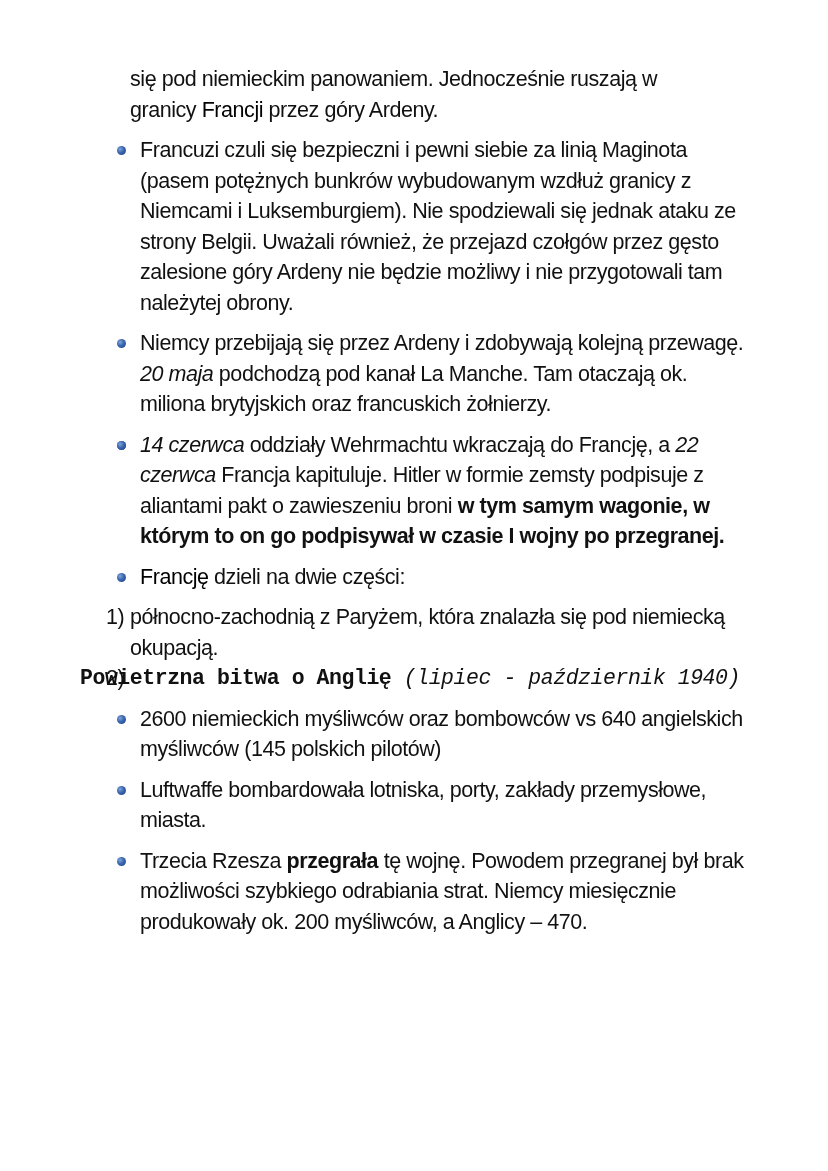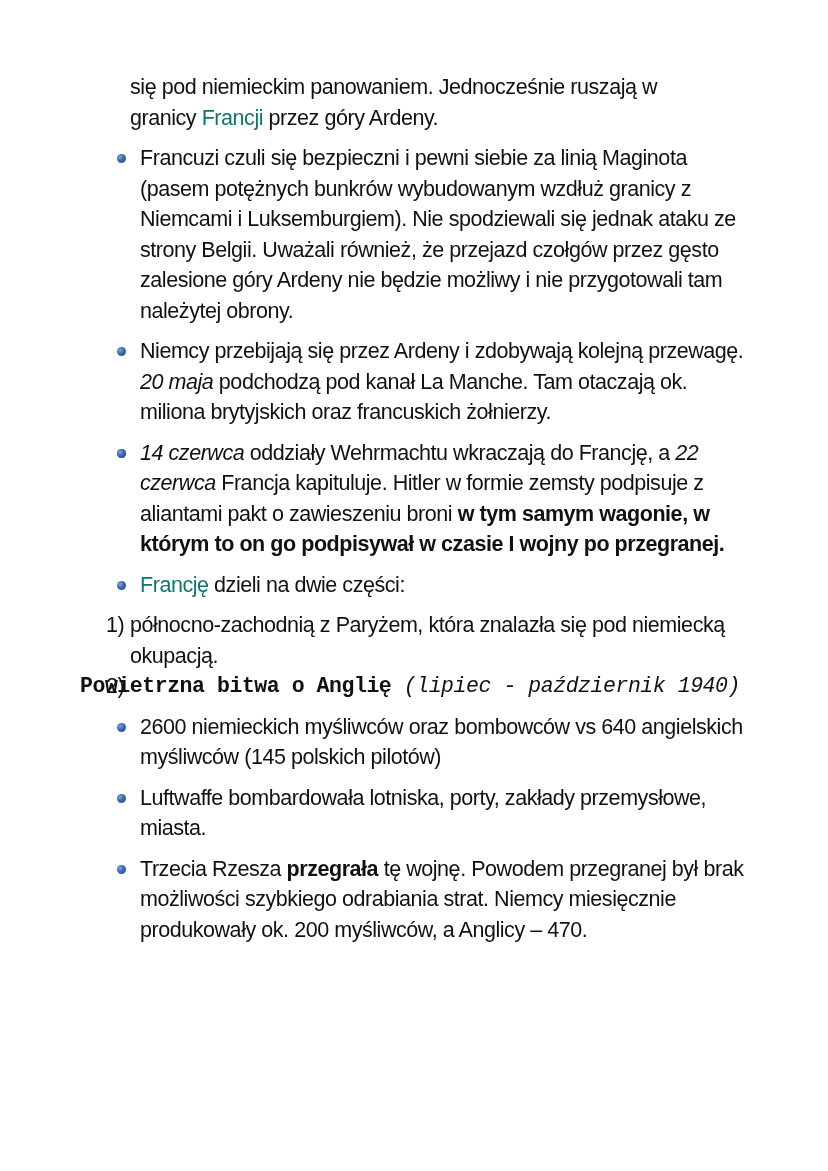--- a/index.html
+++ b/index.html
@@ -1,29 +1,29 @@
 <!DOCTYPE html>
 <html><head>
 <meta charset="utf-8">
 <style>
   html, body { margin: 0; padding: 0; background: #ffffff; }
   body { width: 828px; height: 1171px; position: relative; overflow: hidden;
          font-family: "Liberation Sans", "DejaVu Sans", sans-serif; color: #111111; }
   .page { position: absolute; left: 0; top: 0; width: 828px; height: 1171px; }
-  .content { position: absolute; left: 80px; top: 72px; width: 680px;
+  .content { position: absolute; left: 80px; top: 64px; width: 680px;
              font-size: 21.5px; line-height: 30.5px; letter-spacing: -0.45px; }
   .bullet-item { position: relative; padding-left: 50px; margin: 10px; }
   .bullet-item .dot { position: absolute; left: 27px; top: 11px; width: 9px; height: 9px;
                       border-radius: 50%;
                       background: radial-gradient(circle at 35% 35%, #7fa4d8 0%, #3a66b0 45%, #1e3f86 100%); }
   .cont { padding-left: 50px; margin: 0; }
   .num-item { position: relative; padding-left: 50px; margin: 0; }
   .num-item .num { position: absolute; left: 26px; top: 0; }
   .heading { margin: 0; padding-left: 0; font-family: Liberation Mono, monospace; }
-  .purple { color: #0f766e; }
+  .purple { color: #000000; }
   b { font-weight: bold; }
   i { font-style: italic; }
 </style>
 </head>
 <body>
 
 <div class="page">
   <div class="content">
 
     <p class="cont">

